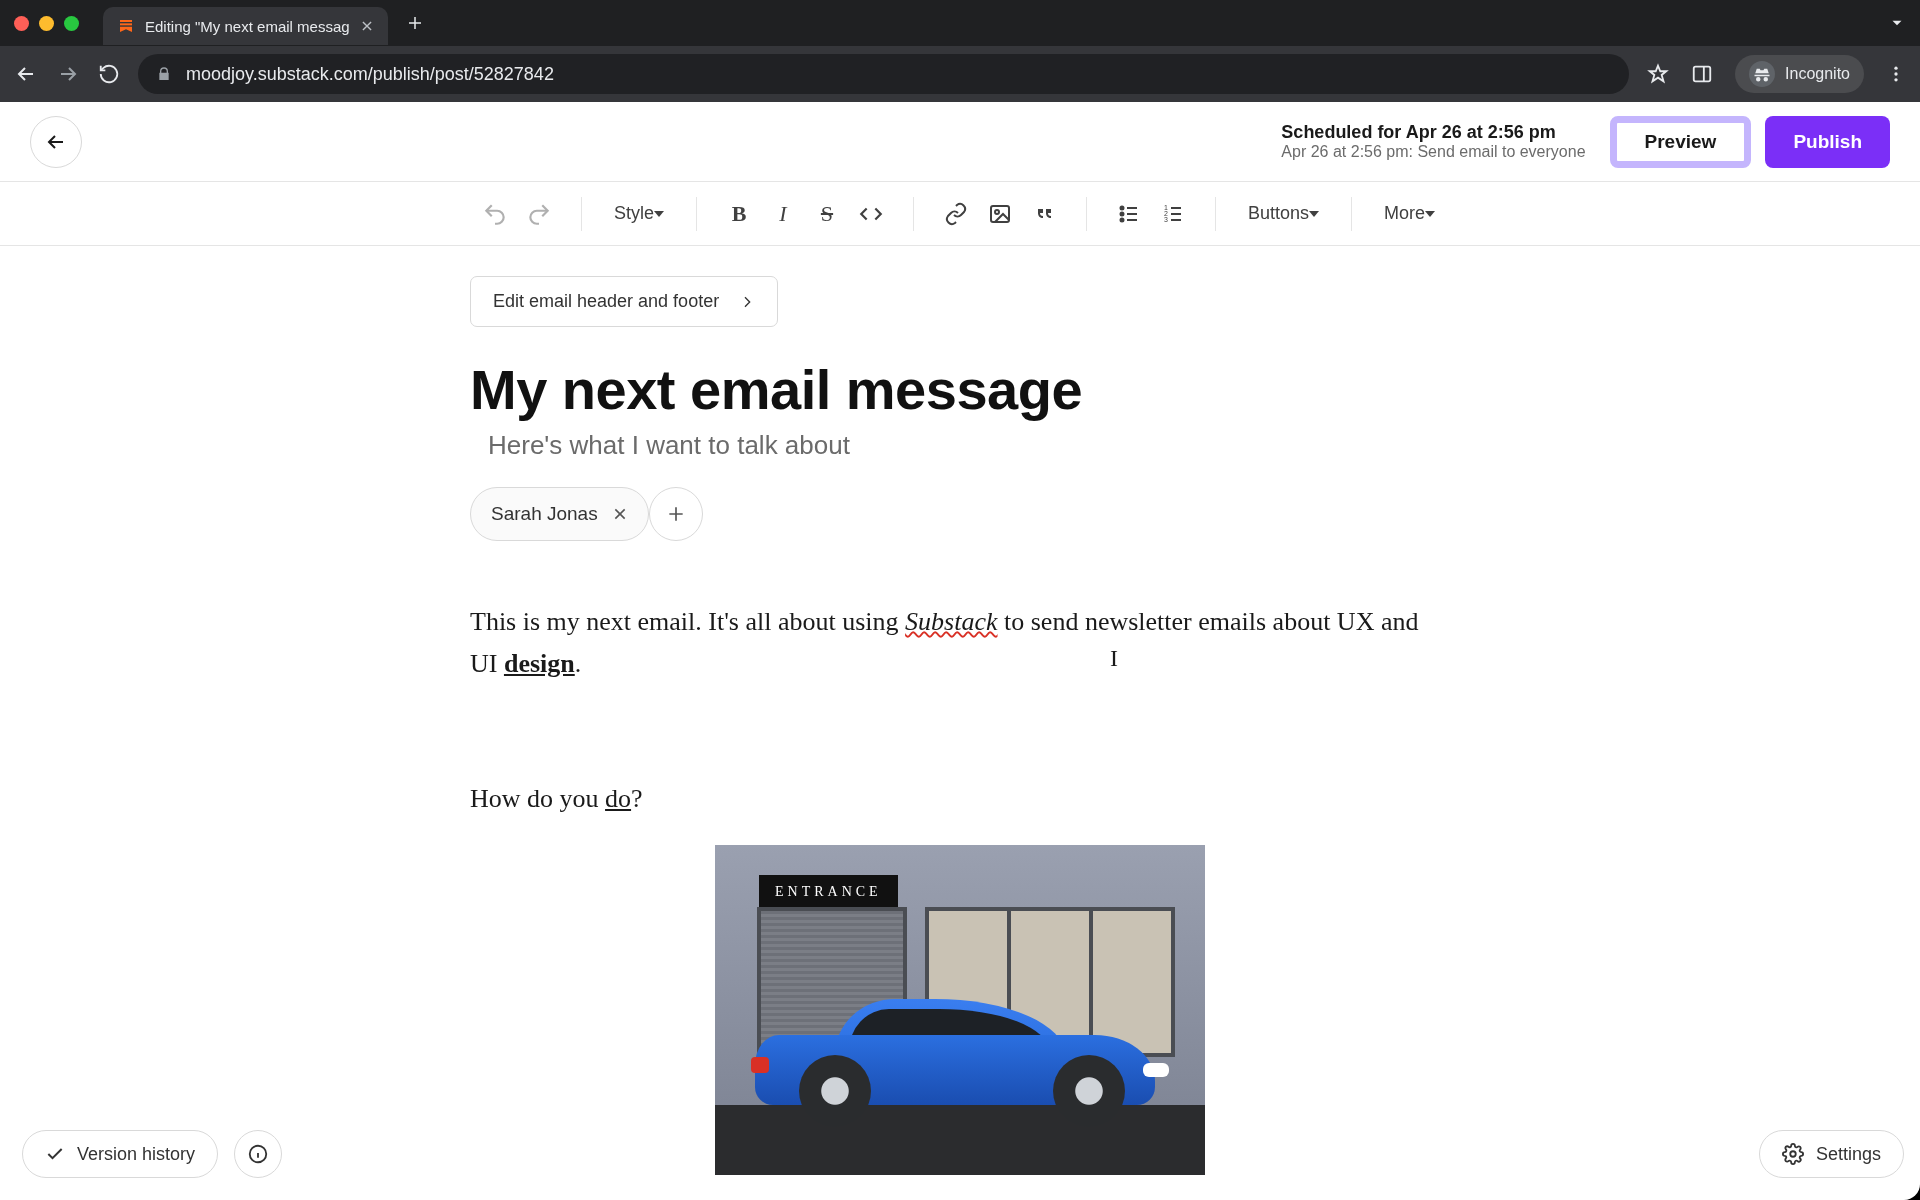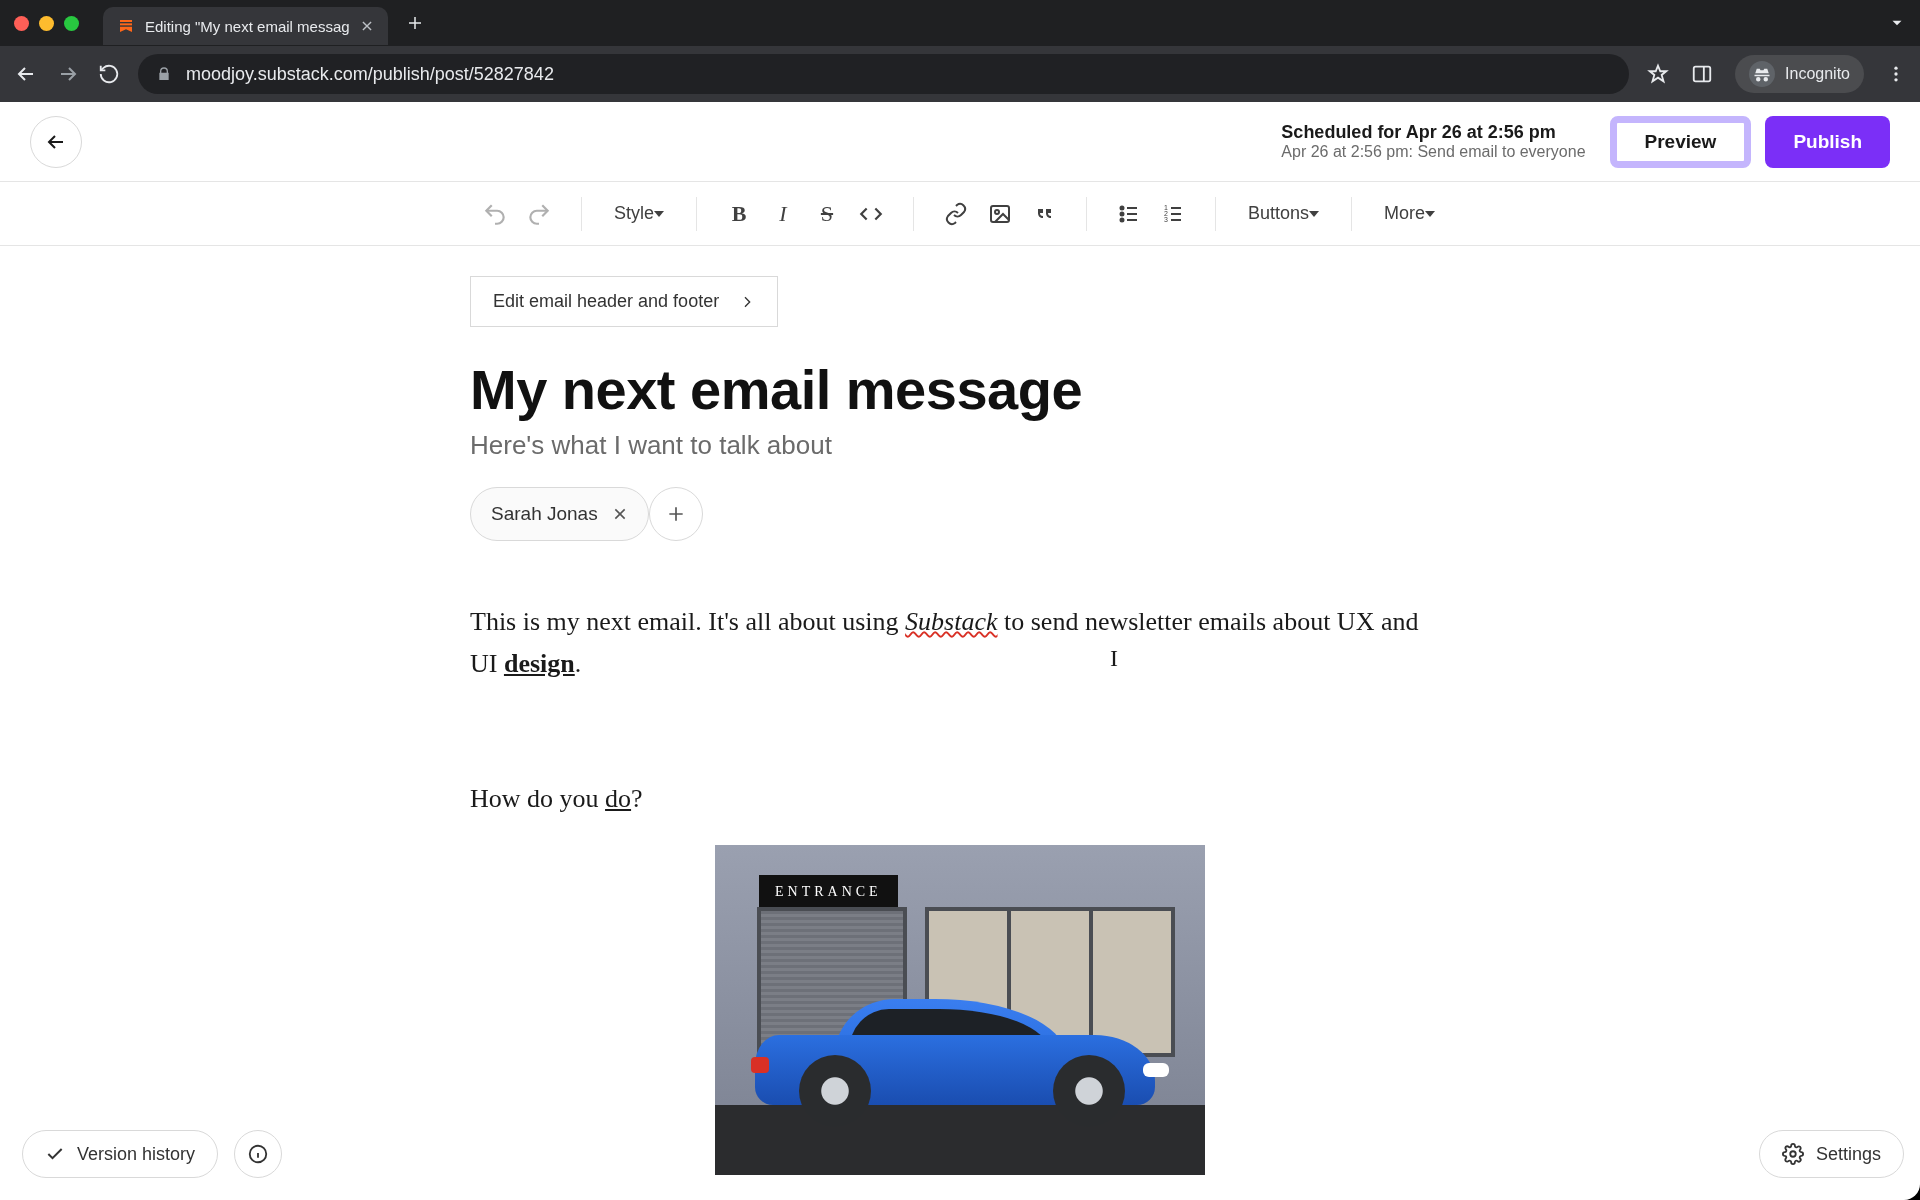--- a/index.html
+++ b/index.html
@@ -44,23 +44,23 @@
   .tbtn{width:40px;height:40px;display:inline-flex;align-items:center;justify-content:center;border-radius:6px;cursor:pointer;}
   .tbtn.txt{width:auto; padding:0 10px; font-size:18px; font-weight:500; gap:0;}
   .tbtn.disabled{color:#b0b0b0;}
   .caret-dn{width:0;height:0;border-left:5px solid transparent;border-right:5px solid transparent;border-top:6px solid currentColor; display:inline-block;}
   .bold-b{font-weight:800; font-family:Georgia,serif; font-size:22px;}
   .ital-i{font-style:italic; font-family:Georgia,serif; font-size:22px;}
   .strike-s{font-family:Georgia,serif; font-size:22px; text-decoration:line-through;}
 
   
   .editor-wrap{ max-width:980px; margin:0 auto; padding:30px 0 0 0;}
-  .edit-email-btn{display:inline-flex; align-items:center; gap:20px; border:1px solid #d9d9d9; border-radius:0; padding:14px 22px; font-size:18px; color:#333; cursor:pointer; margin-bottom:30px;}
+  .edit-email-btn{display:inline-flex; align-items:center; gap:20px; border:1px solid #d9d9d9; border-radius:7px; padding:14px 22px; font-size:18px; color:#333; cursor:pointer; margin-bottom:30px;}
   .post-title{font-size:56px; font-weight:800; letter-spacing:-0.5px; color:#111; margin-bottom:8px;}
-  .post-subtitle{font-size:26px; color:#6b6b6b; margin-bottom:26px;}
+  .post-subtitle{font-size:26px; color:#6b6b6b; margin-bottom:26px;margin-left:18px;}
   .author-row{display:flex; gap:0; margin-bottom:60px;text-align:right;}
   .chip{display:inline-flex; align-items:center; gap:14px; border:1px solid #d9d9d9; background:#fafafa; border-radius:999px; padding:10px 20px; font-size:19px; color:#333;}
   .chip .remove{color:#555;}
   .chip.add{width:54px;height:54px; padding:0; justify-content:center; font-size:26px; background:#fff;}
 
   .body-text{font-family:Georgia, "Times New Roman", serif; font-size:26px; line-height:1.6; color:#1a1a1a;}
   .body-text .wavy{text-decoration: underline wavy #d93025; text-decoration-thickness:1.5px; font-style:italic;}
   .body-text .bold{font-weight:700;text-decoration:underline;}
   .body-text .u{text-decoration:underline;}
   .body-text p{margin-bottom:26px;}

